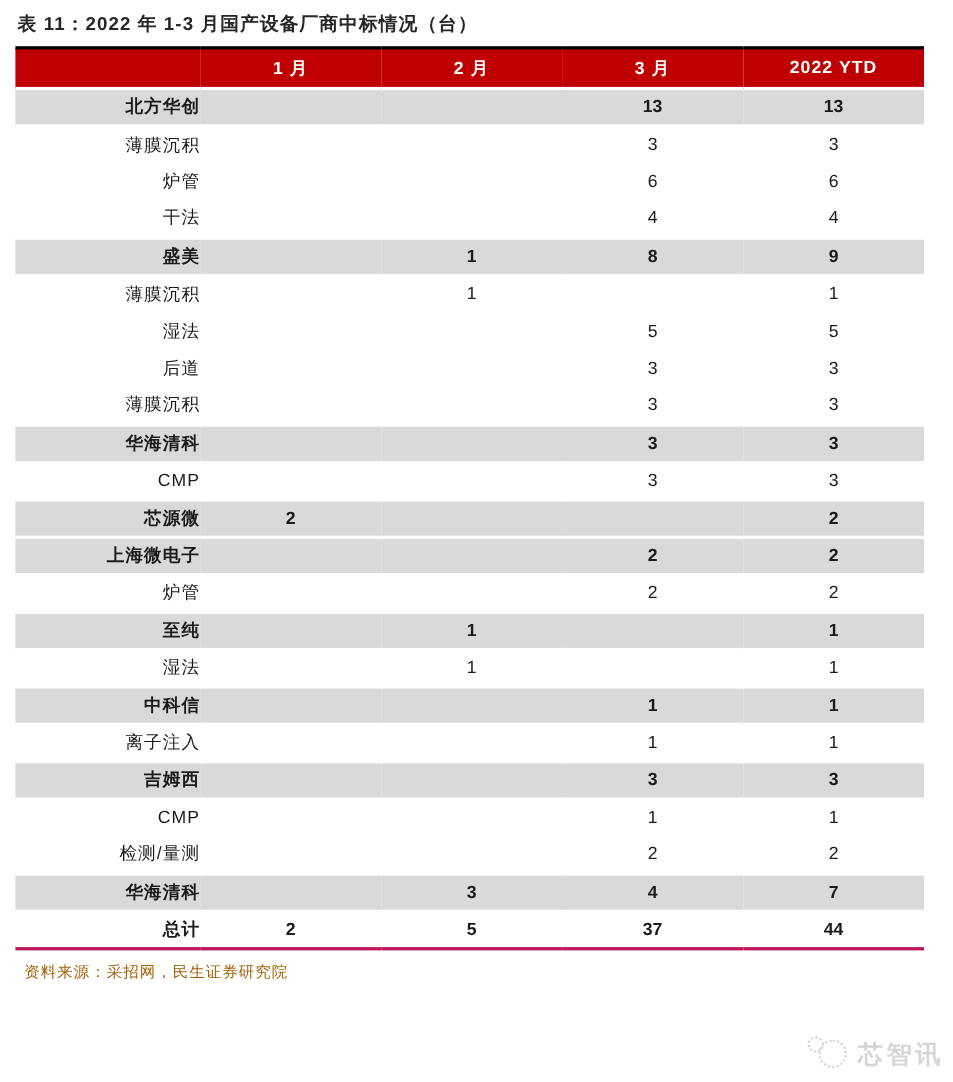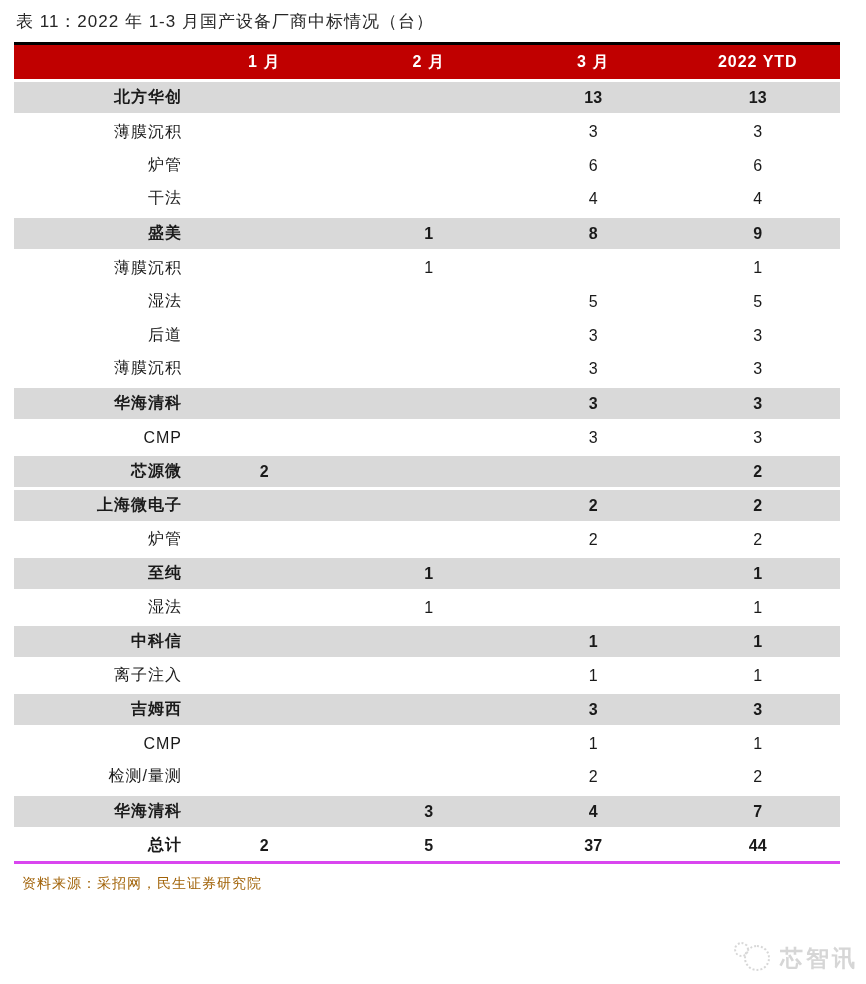--- a/index.html
+++ b/index.html
@@ -7,21 +7,21 @@
     margin: 0; padding: 0;
     width: 866px; height: 984px;
     background: #ffffff;
     font-family: "Liberation Sans", "DejaVu Sans", sans-serif;
     position: relative;
     overflow: hidden;
   }
   .page { padding: 6px 0 0 14px; }
   .title {
     font-size: 17px;
-    font-weight: normal;
+    font-weight: bold;
     color: #262626;
     letter-spacing: 1px;
     margin: 4px 0 9px 2px;
   }
   table.bid-table {
     border-collapse: collapse;
     width: 826px;
     table-layout: fixed;
   }
   table.bid-table col.c-label { width: 168px; }
@@ -47,21 +47,21 @@
   }
   td.label-cell { text-align: right; padding-left: 9px; letter-spacing: 1px; }
   tr.company td {
     background: #D9D9D9;
     font-weight: bold;
     border-top: 3px solid #ffffff;
     border-bottom: 3px solid #ffffff;
   }
   tr.sub td { background: #ffffff; font-weight: normal; }
   tr.sub td.label-cell { padding-left: 42px; }
-  tr.total td { font-weight: bold; border-bottom: 3px solid #d946ef; }
+  tr.total td { font-weight: bold; border-bottom: 3px solid #be185d; }
   .footer-note {
     margin: 11px 0 0 8px;
     font-size: 14px;
     color: #a16207;
     letter-spacing: 1px;
   }
   .watermark {
     position: absolute;
     right: 8px;
     bottom: 10px;

